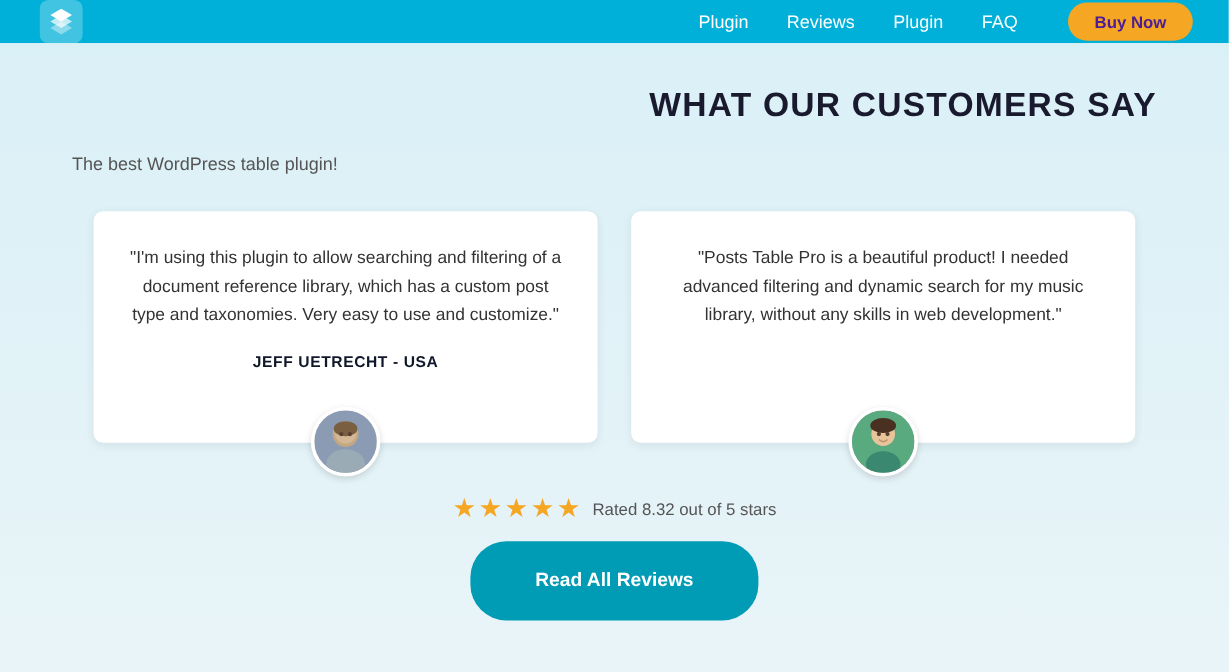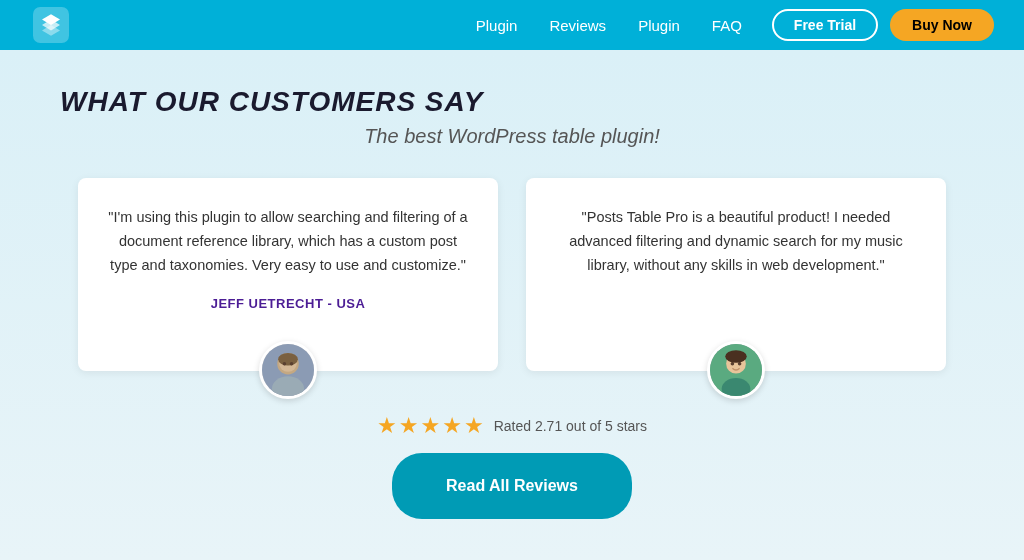--- a/index.html
+++ b/index.html
@@ -7,25 +7,25 @@
       font-family: -apple-system, BlinkMacSystemFont, 'Segoe UI', Arial, sans-serif;
       background: #e8f4f8;
       width: 1024px;
       height: 560px;
       overflow: hidden;
     }
 
     
     nav {
       background: #00b0d8;
-      height: 50px;
+      height: 36px;
       display: flex;
       align-items: center;
       padding: 0 30px;
-      gap: 2px;
+      gap: 14px;
     }
     .nav-logo {
       width: 42px;
       height: 42px;
       display: flex;
       align-items: center;
       justify-content: center;
       margin-right: auto;
     }
     .nav-logo svg {
@@ -50,51 +50,48 @@
       border: 2px solid white;
       border-radius: 25px;
       padding: 6px 20px;
       font-size: 14px;
       font-weight: 700;
       cursor: pointer;
       margin-right: 10px;
     }
     .nav-btn-buy {
       background: #f5a623;
-      color: #000000;
+      color: #4c1d95;
       border: none;
       border-radius: 25px;
       padding: 8px 22px;
       font-size: 14px;
       font-weight: 700;
       cursor: pointer;
     }
 
     
     .main {
       background: linear-gradient(180deg, #daf0f7 0%, #e8f4f8 100%);
       padding: 36px 60px 30px;
       min-height: 510px;
     }
 
     .section-title {
-      text-align: left;
+      text-align: right;
       font-size: 28px;
       font-weight: 900;
       color: #1a1a2e;
       letter-spacing: 1px;
       text-transform: uppercase;
-      margin-bottom: 7px;
-      font-style: italic;
+      margin-bottom: 25px;
     }
     .section-subtitle {
-      text-align: center;
-      font-style: italic;
       color: #555;
-      font-size: 20px;
+      font-size: 15px;
       margin-bottom: 30px;
     }
 
     
     .cards-row {
       display: flex;
       gap: 28px;
       justify-content: center;
       margin-bottom: 28px;
     }
@@ -108,21 +105,21 @@
     }
     .card-text {
       text-align: center;
       color: #333;
       font-size: 14.5px;
       line-height: 1.65;
       margin-bottom: 18px;
     }
     .card-author {
       text-align: center;
-      color: #4c1d95;
+      color: #0f172a;
       font-size: 13px;
       font-weight: 700;
       letter-spacing: 0.5px;
       text-transform: uppercase;
       margin-bottom: 10px;
     }
     .card-avatar {
       position: absolute;
       bottom: -28px;
       left: 50%;
@@ -209,21 +206,20 @@
     </svg>
   </div>
 
   <div class="nav-links">
     <a class="nav-link">Plugin</a>
     <a class="nav-link">Reviews</a>
     <a class="nav-link">Plugin</a>
     <a class="nav-link">FAQ</a>
   </div>
 
-  <button class="nav-btn-free">Free Trial</button>
   <button class="nav-btn-buy">Buy Now</button>
 </nav>
 
 <div class="main">
   <h2 class="section-title">WHAT OUR CUSTOMERS SAY</h2>
   <p class="section-subtitle">The best WordPress table plugin!</p>
 
   <div class="cards-row">
 
     <div class="card">
@@ -263,17 +259,17 @@
   </div>
 
   <div class="ratings-row">
     <div class="stars">
       <span class="star">★</span>
       <span class="star">★</span>
       <span class="star">★</span>
       <span class="star">★</span>
       <span class="star">★</span>
     </div>
-    <span class="ratings-text">Rated 2.71 out of 5 stars</span>
+    <span class="ratings-text">Rated 8.32 out of 5 stars</span>
   </div>
 
   <button class="read-all-btn">Read All Reviews</button>
 </div>
 
 </body></html>

